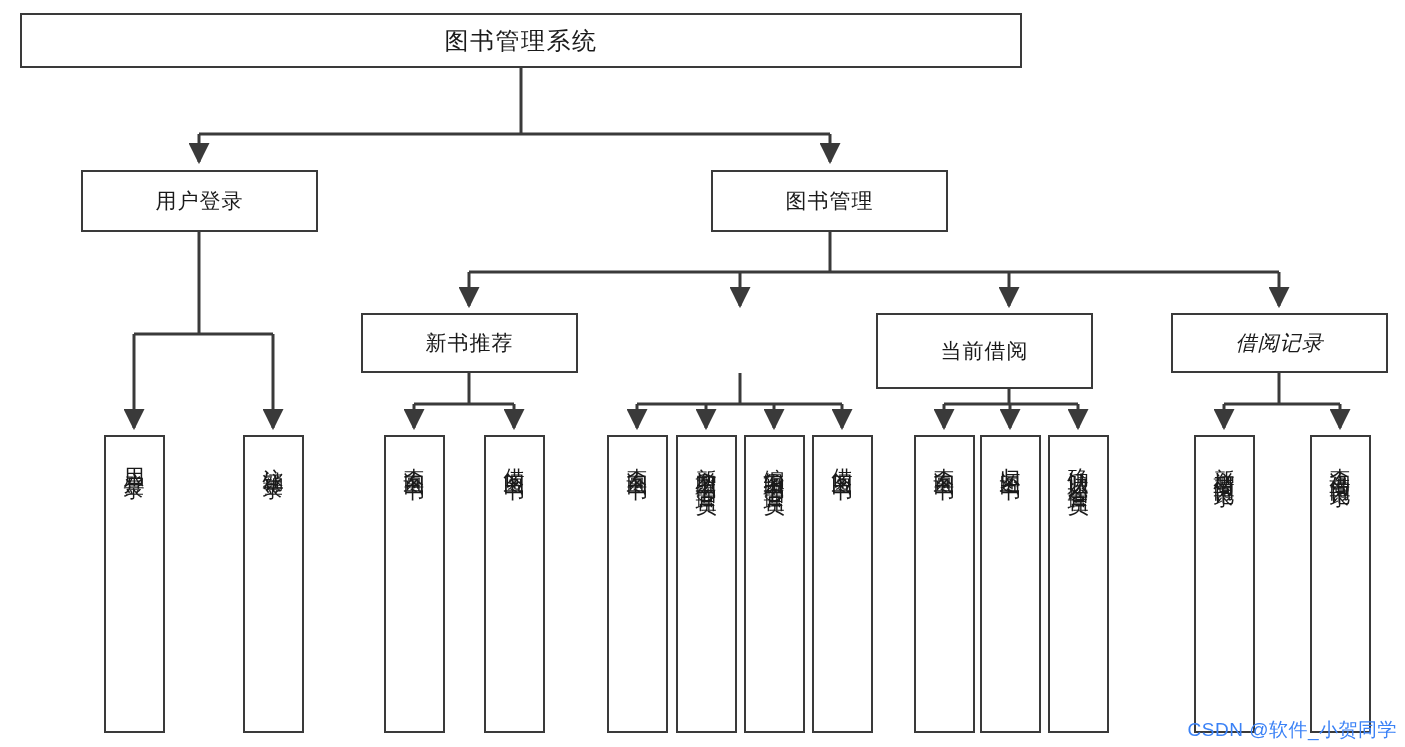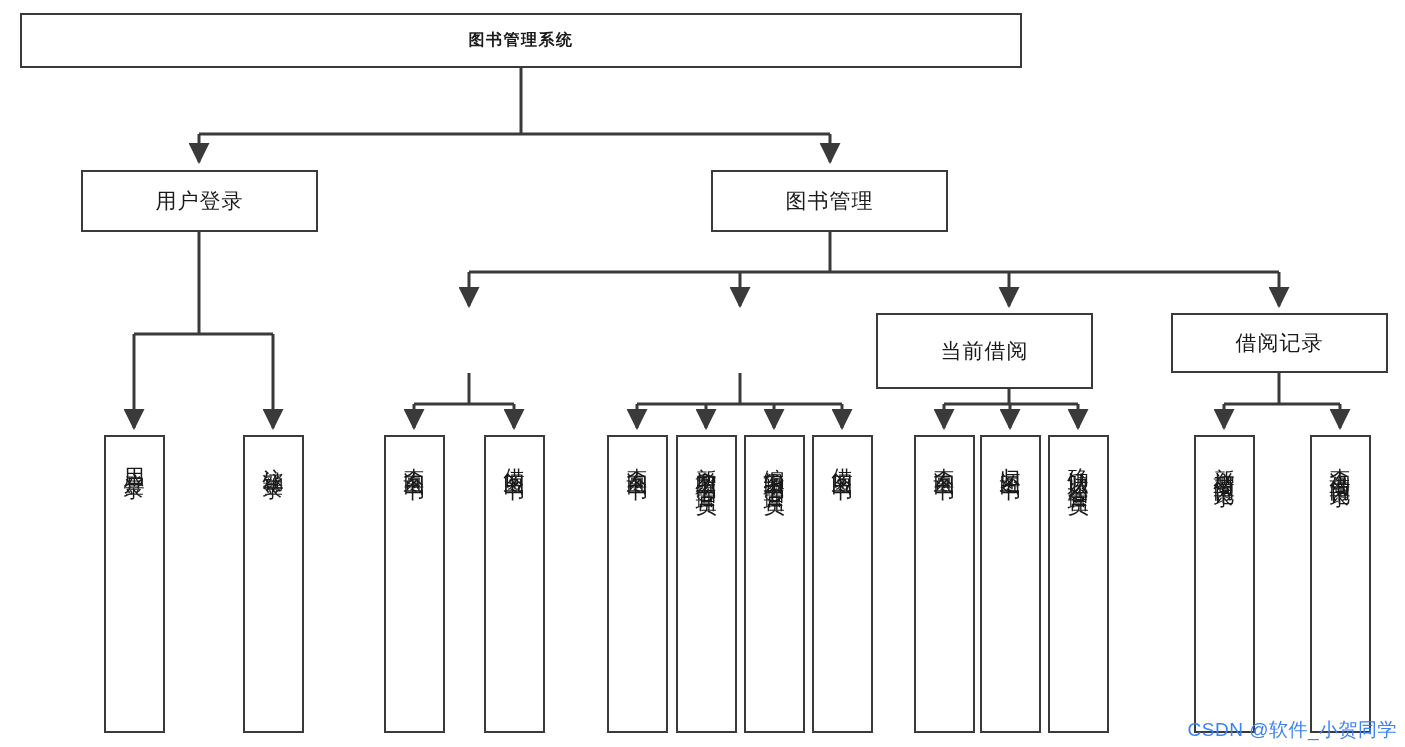--- a/index.html
+++ b/index.html
@@ -38,23 +38,22 @@
     text-align:center;
     line-height:1.15;
     white-space:nowrap;
   }
   
   .node.horiz .node-label{
     font-size:21px;
     letter-spacing:1px;
   }
   #node-root .node-label{
-    font-size:16px;
+    font-size:24px;
     letter-spacing:1.5px;
-    font-weight:bold;
   }
   
   .node.vert{
     align-items:flex-start;
     justify-content:center;
     padding-top:14px;
   }
   .node.vert .node-label{
     writing-mode:vertical-rl;
     text-orientation:upright;
@@ -135,27 +134,30 @@
   </div>
 
   <div class="node horiz" id="node-user-login" style="left:81px;top:170px;width:237px;height:62px;">
     <span class="node-label">用户登录</span>
   </div>
 
   <div class="node horiz" id="node-book-manage" style="left:711px;top:170px;width:237px;height:62px;">
     <span class="node-label">图书管理</span>
   </div>
 
+  <div class="node horiz" id="node-new-book-rec" style="left:361px;top:313px;width:217px;height:60px;">
+    <span class="node-label">新书推荐</span>
+  </div>
 
 
   <div class="node horiz" id="node-current-borrow" style="left:876px;top:313px;width:217px;height:76px;">
     <span class="node-label">当前借阅</span>
   </div>
 
-  <div class="node horiz" id="node-borrow-record" style="left:1171px;top:313px;width:217px;height:60px;">
+  <div class="node horiz" id="node-borrow-record" style="left:1171px;top:313px;width:217px;height:60px;font-style:italic;">
     <span class="node-label">借阅记录</span>
   </div>
 
   <div class="node vert" style="left:104px;top:435px;width:61px;height:298px;">
     <span class="node-label">用户登录</span>
   </div>
 
   <div class="node vert" style="left:243px;top:435px;width:61px;height:298px;">
     <span class="node-label">注销登录</span>
   </div>

